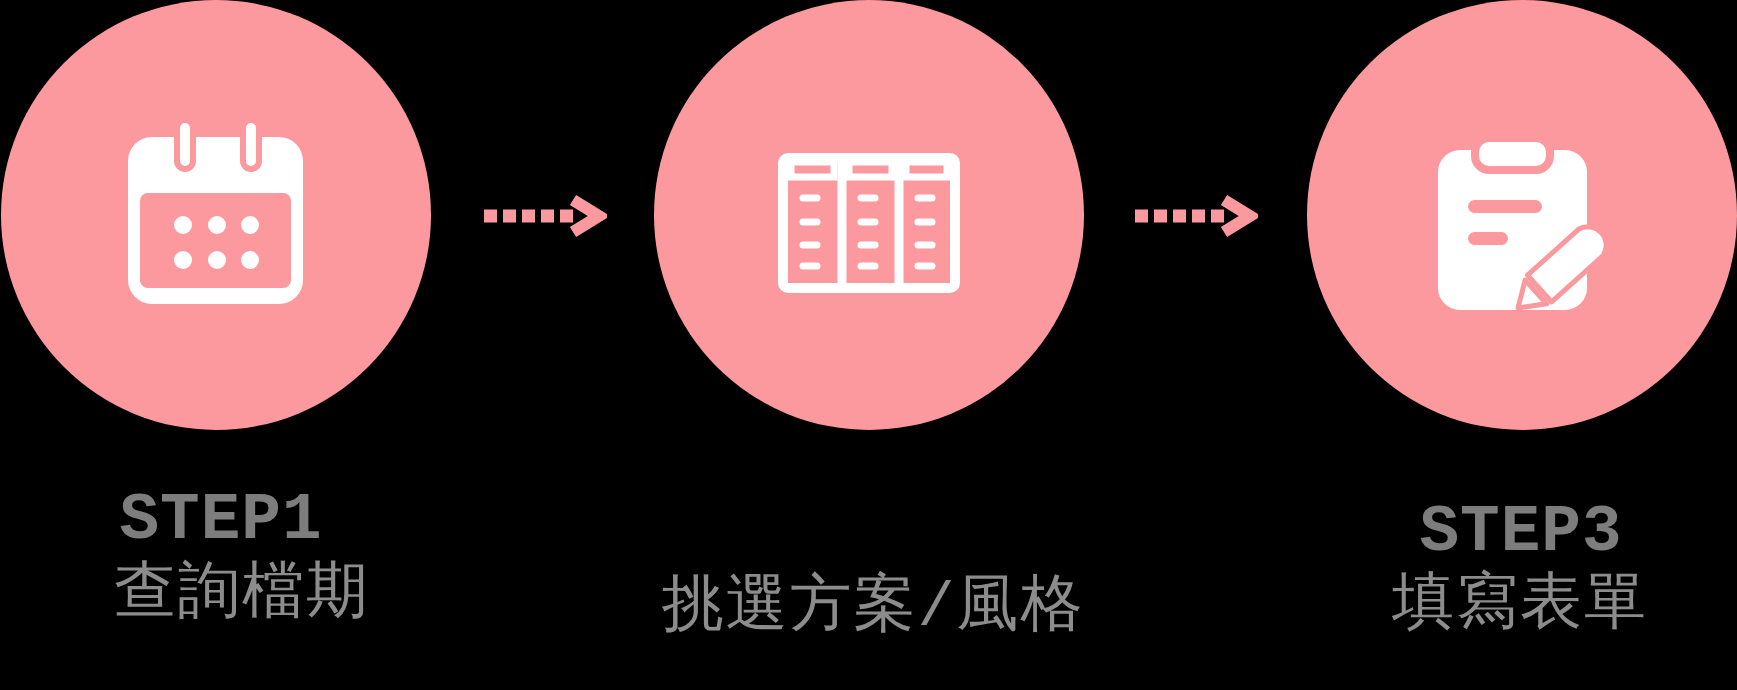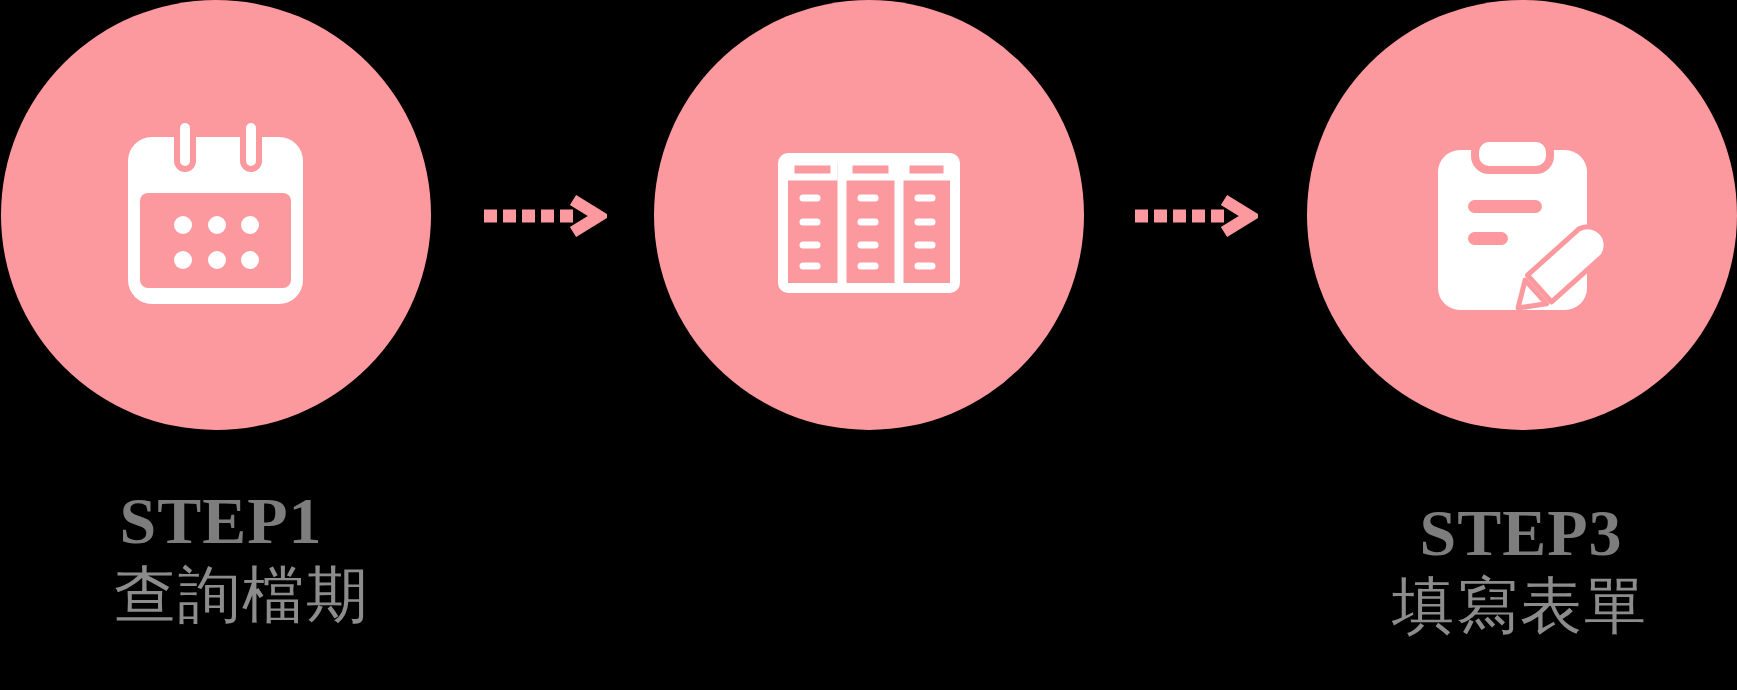--- a/index.html
+++ b/index.html
@@ -1,19 +1,19 @@
 <!DOCTYPE html>
 <html style="--background: #000000; --circle-pink: #FC999E; --icon-white: #FFFFFF; --label-gray: #7D7D7D; --sublabel-gray: #8C8C8C;"><head>
 <meta charset="utf-8">
 <style>
   html,body { margin:0; padding:0; background:#000; }
   .canvas {
     position:relative; width:1737px; height:690px; overflow:hidden;
     background:var(--background, #000000);
-    font-family:Liberation Serif, serif;
+    font-family:Liberation Mono, monospace;
   }
   .circle {
     position:absolute; top:0; width:430px; height:430px; border-radius:50%;
     background:var(--circle-pink, #FC999E);
   }
   .icon { position:absolute; display:block; }
   .arrow { position:absolute; display:block; }
   .step-label {
     position:absolute; width:600px; text-align:center; line-height:1;
     font-weight:bold; font-size:66px; letter-spacing:1px;
@@ -100,17 +100,18 @@
     <rect class="fw-sp" x="43" y="8" width="75" height="32" rx="14" stroke-width="8"></rect>
     <g transform="translate(86,178) rotate(-42)">
       <path class="fw-sp" d="M0,0 L24,-16 L24,16 Z" stroke-width="5" stroke-linejoin="round"></path>
       <path class="fw-sp" d="M29,-18 L98,-18 A18.5,18.5 0 0 1 98,18 L29,18 Z" stroke-width="5" stroke-linejoin="round"></path>
     </g>
   </svg>
 
   <div class="step-label" style="left:-79px;  top:488px;">STEP1</div>
   <div class="step-sublabel" style="left:-78px;  top:564px;">查詢檔期</div>
 
+  <div class="step-sublabel" style="left:553px;  top:577px;">挑選方案/風格</div>
 
   <div class="step-label" style="left:1221px; top:500px;">STEP3</div>
   <div class="step-sublabel" style="left:1200px; top:575px;">填寫表單</div>
 
 </div>
 
 </body></html>

